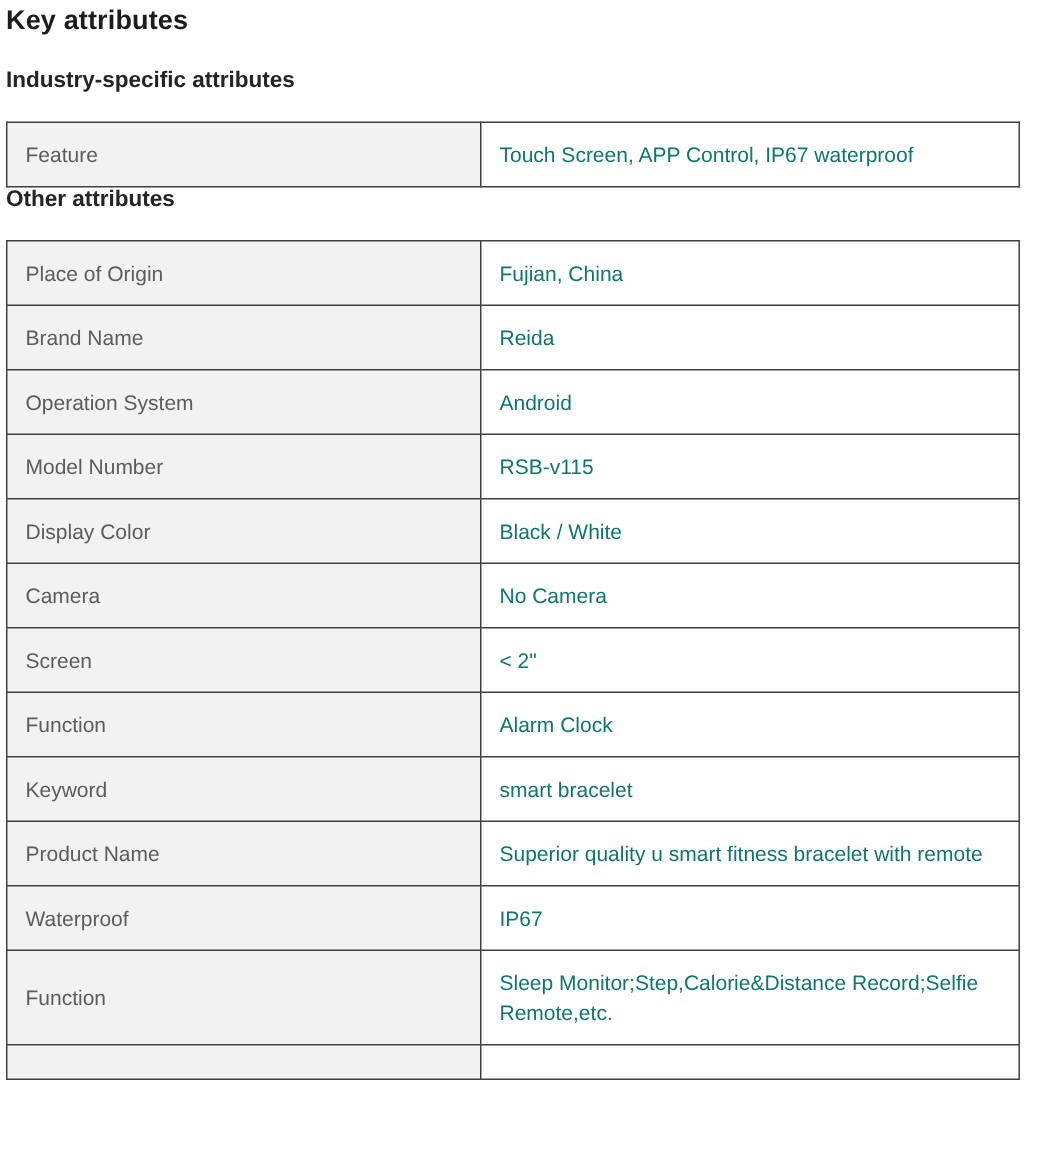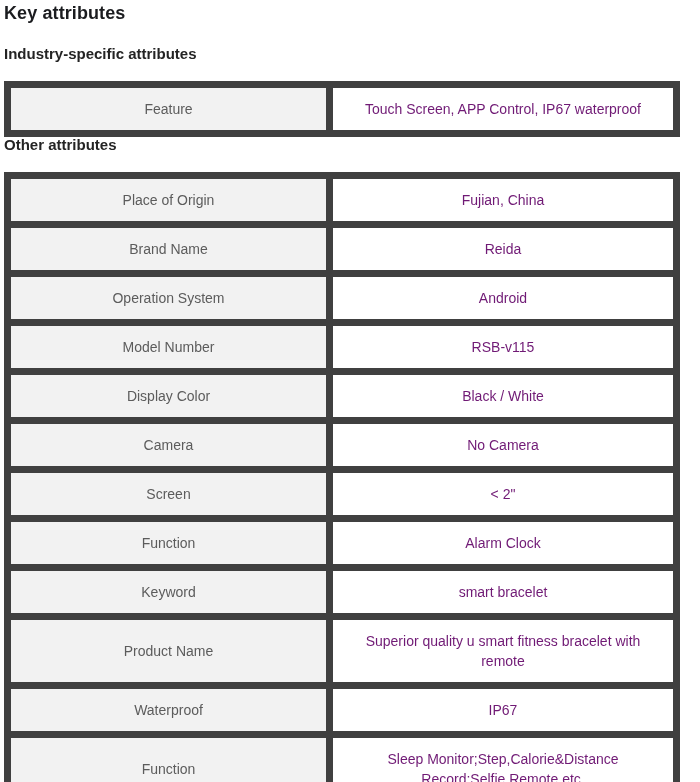--- a/index.html
+++ b/index.html
@@ -35,36 +35,35 @@
   section.attr-section + section.attr-section .section-heading {
   }
   table.attr-table {
     width: 100%;
     border-collapse: collapse;
     table-layout: fixed;
     font-size: 14px;
     line-height: 20px;
   }
   table.attr-table td {
-    border: 7px solid #404040;
+    border: 1px solid #404040;
     vertical-align: middle;
     padding: 11px 12px;
     word-wrap: break-word;
-    text-align: center;
   }
   td.attr-label {
     width: 291px;
     background: #f2f2f2;
     color: #5c5c5c;
     border-right: 1px solid #ffffff;
     padding-left: 10px;
   }
   td.attr-value {
     background: #ffffff;
-    color: #701a75;
+    color: #0f766e;
     padding-left: 11px;
     padding-right: 28px;
   }
 </style>
 </head>
 <body>
 
 <div class="wrap">
   <h1 class="page-title">Key attributes</h1>
   <div id="sections">

